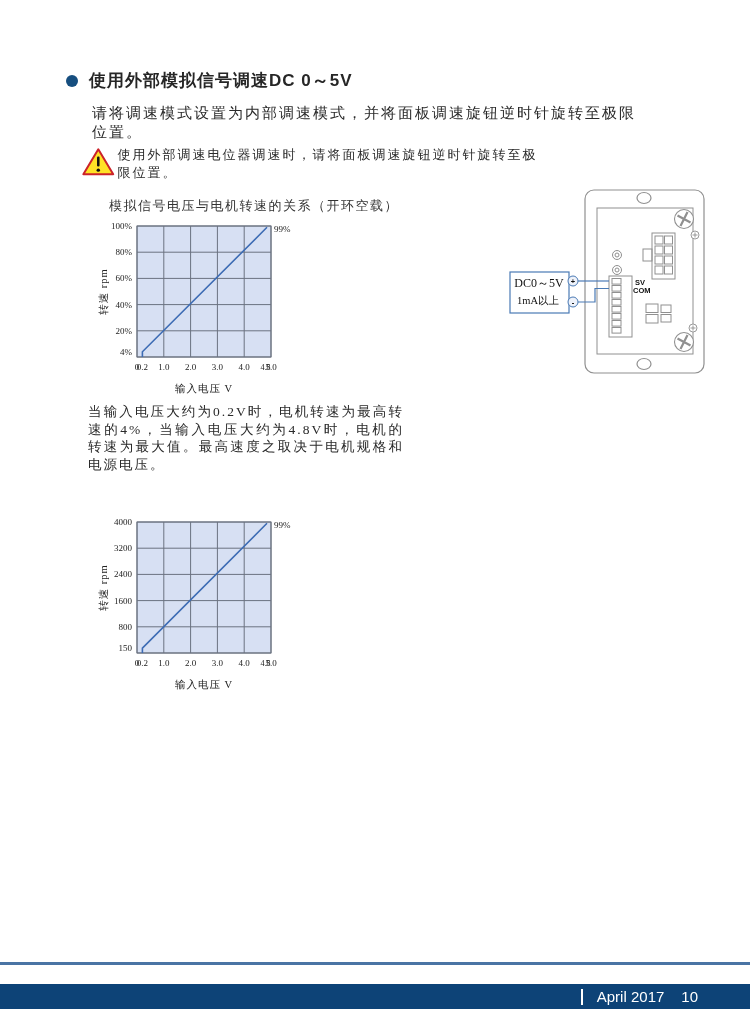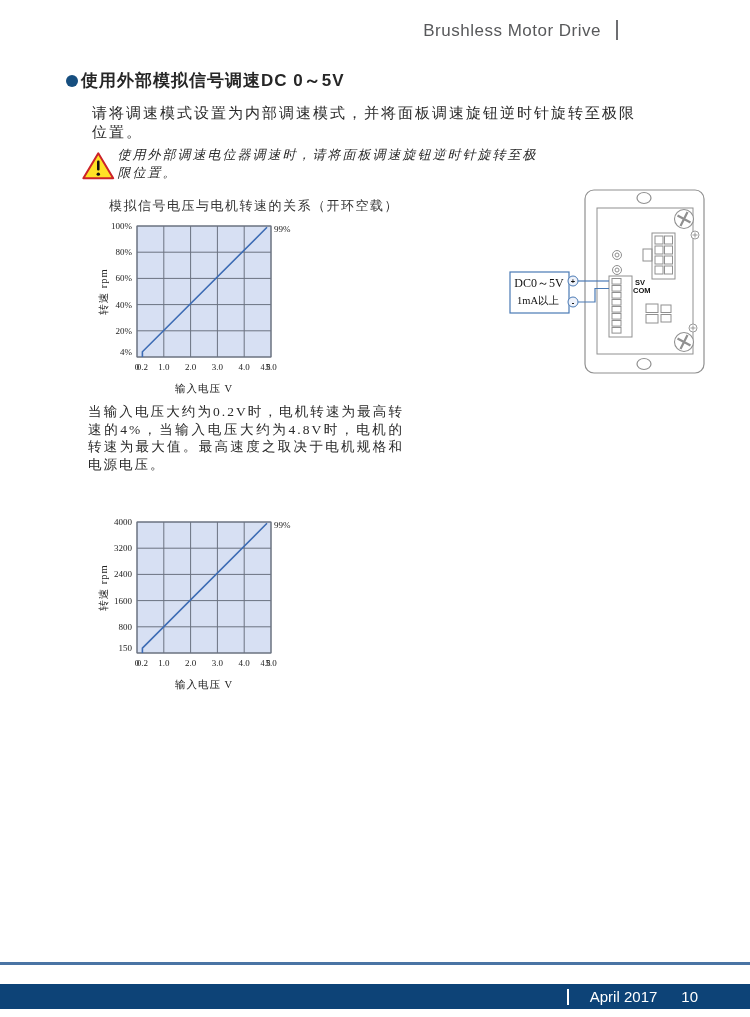--- a/index.html
+++ b/index.html
@@ -12,29 +12,29 @@
   .header {
     position:absolute; top:20px; left:0; width:618px; text-align:right;
     font-family:"Liberation Sans", sans-serif; font-size:17px; color:#58595b;
     letter-spacing:0.5px; white-space:nowrap;
   }
   .header .sep {
     display:inline-block; width:2px; height:20px; background:#6d6e71;
     margin-left:15px; vertical-align:-4px; color:transparent; overflow:hidden;
   }
   
-  .heading { position:absolute; top:69px; left:66px; display:flex; align-items:center; gap:3px; }
+  .heading { position:absolute; top:69px; left:66px; display:flex; align-items:center; gap:11px; }
   .heading .bullet { width:12px; height:12px; border-radius:50%; background:#164e7f; }
   .heading .label {
     font-family:"Liberation Sans", sans-serif; font-weight:bold; font-size:17px;
     color:#262626; letter-spacing:1px;
   }
   .intro { position:absolute; top:104px; left:92px; width:560px; font-size:15px; letter-spacing:2px; color:#2a2a2a; }
   
-  .warning { position:absolute; top:146px; left:82px; display:flex; align-items:flex-end; gap:3px; width:470px;font-style:italic; }
+  .warning { position:absolute; top:146px; left:82px; display:flex; align-items:flex-start; gap:3px; width:470px; }
   .warning .text { font-size:13px; letter-spacing:2px; color:#2a2a2a; }
   
   .chart-title { position:absolute; left:90px; font-size:13px; letter-spacing:1.5px; color:#333;margin-left:19px; }
   #title1 { top:197px; }
   #title2 { top:490px; }
   .chart-svg { position:absolute; left:95px; }
   #chart1 { top:218px; }
   #chart2 { top:514px; }
   .tick { font-size:9px; font-family:"Liberation Serif", serif; fill:#222; }
   .tick-sm { font-size:8px; font-family:"Liberation Serif", serif; fill:#222; }
@@ -47,36 +47,33 @@
   
   .device { position:absolute; top:183px; left:505px; }
   .dev-text { font-size:12px; font-family:"Liberation Serif", serif; fill:#111; }
   .dev-text-sm { font-size:10.5px; font-family:"Liberation Serif", serif; fill:#111; }
   .dev-pin { font-size:7.5px; font-family:"Liberation Sans", sans-serif; fill:#111; font-weight:bold; }
   
   .footer-line { position:absolute; top:962px; left:0; width:750px; height:3px; background:#4a74a4; }
   .footer-bar {
     position:absolute; top:984px; left:0; width:750px; height:25px; background:#0d4377;
     display:flex; align-items:center; justify-content:flex-end; padding-right:52px;
-    font-family:"Liberation Sans", sans-serif; font-size:15px; color:#ffffff;gap:7px;
+    font-family:"Liberation Sans", sans-serif; font-size:15px; color:#ffffff;
   }
   .footer-bar .sep {
     display:inline-block; width:2px; height:16px; background:#ffffff; margin-right:14px;
     color:transparent; overflow:hidden;
   }
   .footer-bar .page-num { margin-left:17px; }
 </style>
 </head>
 <body>
 
 <div class="page">
 
-  <div class="header">
-    <span>Brushless  Motor Drive</span><span class="sep"></span>
-  </div>
 
   <div class="heading">
     <span class="bullet"></span>
     <span class="label">使用外部模拟信号调速DC 0～5V</span>
   </div>
 
   <div class="intro">请将调速模式设置为内部调速模式，并将面板调速旋钮逆时针旋转至极限位置。</div>
 
   <div class="warning">
     <svg width="36" height="32" viewBox="0 0 36 32">

